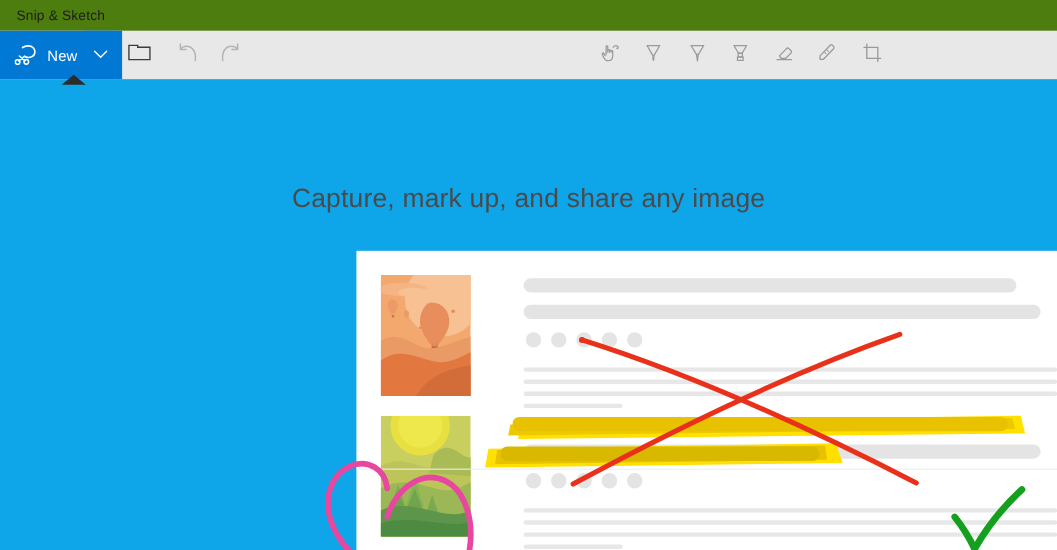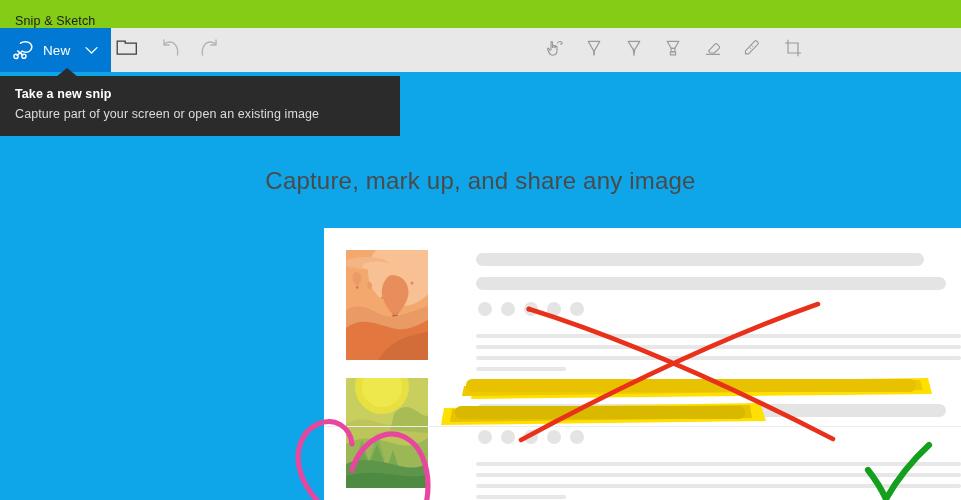--- a/index.html
+++ b/index.html
@@ -7,22 +7,22 @@
     width:961px;height:500px;overflow:hidden;
     font-family:"Liberation Sans","DejaVu Sans",sans-serif;
     background:#c8c8c8;
     -webkit-font-smoothing:antialiased;
   }
   #app{position:relative;width:961px;height:500px;overflow:hidden;background:#c8c8c8;}
 
   
   .titlebar{
     position:absolute;left:0;top:0;width:961px;height:28px;
-    background:#84cc16;
-    display:flex;align-items:flex-end;
+    background:#4d7c0f;
+    display:flex;align-items:center;
   }
   .titlebar .title{
     font-size:12.5px;color:#1d1d1d;margin-left:15px;letter-spacing:.15px;
   }
 
   
   .toolbar{
     position:absolute;left:0;top:28px;width:961px;height:44px;
     background:#e8e8e8;
     border-bottom:1px solid #dcdcdc;
@@ -215,24 +215,20 @@
       <span>
         <svg width="24" height="24" viewBox="0 0 24 24">
           <path d="M7.0 4.2 L7.0 17.0 L19.6 17.0" fill="none" stroke="#9a9a9a" stroke-width="1.2" stroke-linecap="round"></path>
           <path d="M4.4 7.0 L17.0 7.0 L17.0 19.8" fill="none" stroke="#9a9a9a" stroke-width="1.2" stroke-linecap="round"></path>
         </svg>
       </span>
     </div>
   </div>
 
   <div class="tt-arrow"></div>
-  <div class="tooltip">
-    <div class="tt-title">Take a new snip</div>
-    <div class="tt-sub">Capture part of your screen or open an existing image</div>
-  </div>
 
   <div class="canvas">
 
     <div class="hero-head">Capture, mark up, and share any image</div>
 
     <div class="doc-card">
 
       <div class="thumb" style="left:22px;top:22px;width:82px;height:110px;">
         <svg width="82" height="110" viewBox="0 0 82 110">
           <rect width="82" height="110" fill="#f3a96e"></rect>

